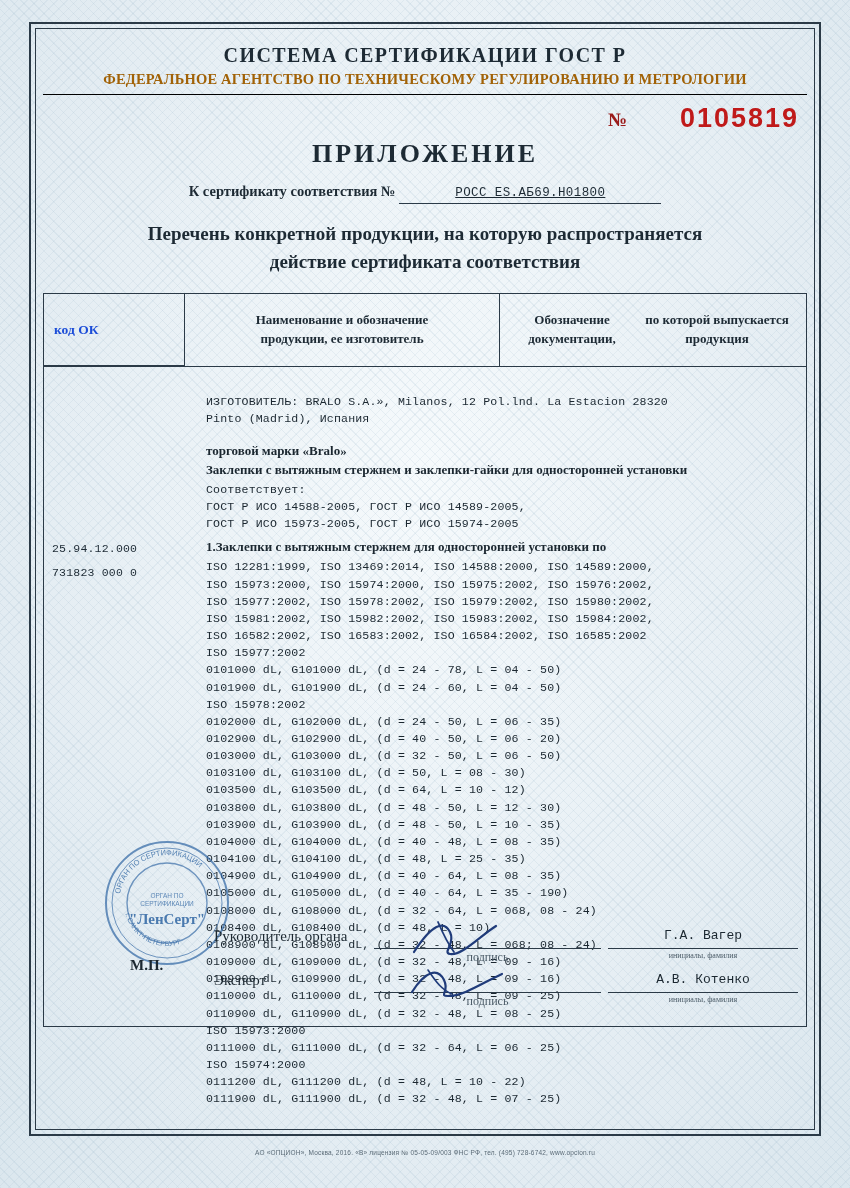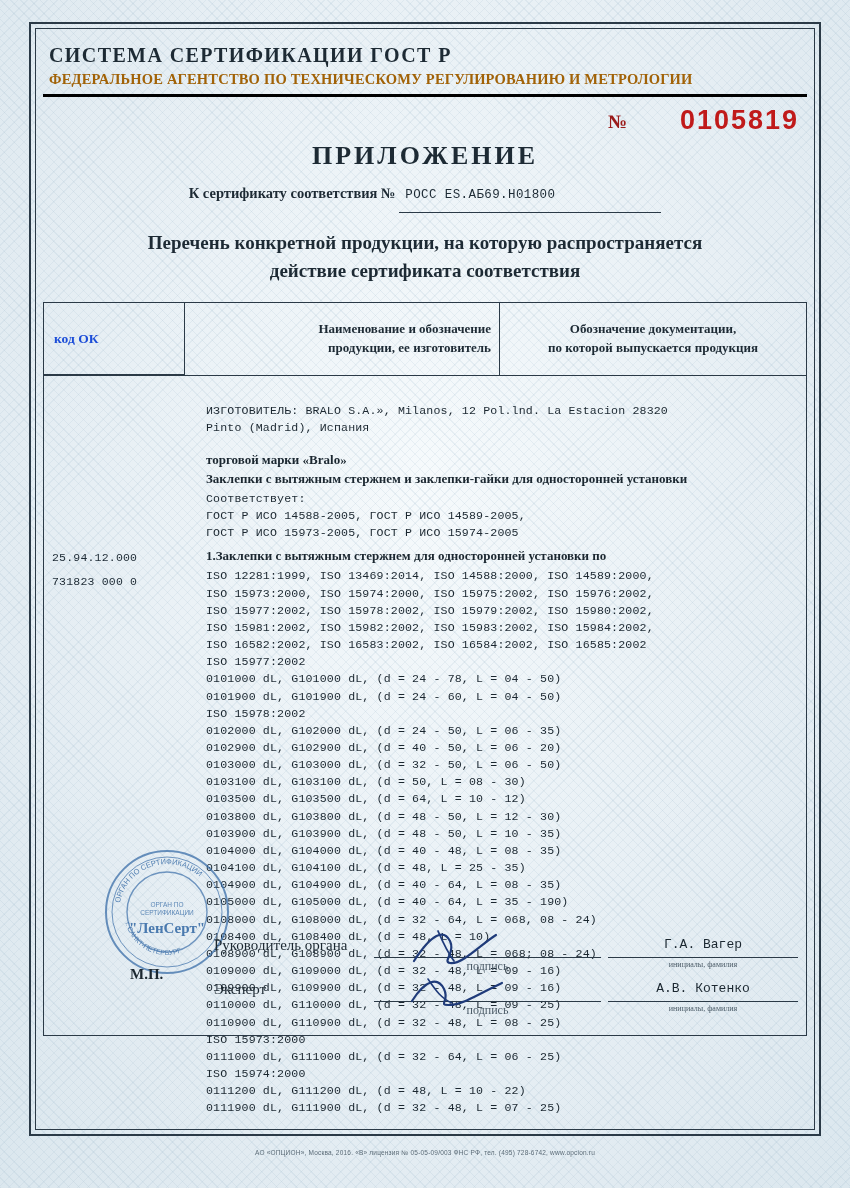--- a/index.html
+++ b/index.html
@@ -69,22 +69,23 @@
     position: absolute;
     left: 43px;
     top: 36px;
     width: 764px;
     height: 1086px;
     box-sizing: border-box;
   }
 
   
   .hdr-box {
-    border-bottom: 3px solid #000000;
+    border-bottom: 1px solid #000000;
     padding: 8px 6px 6px 6px;
+    text-align: center;
   }
   .hdr-line1 {
     font-size: 20px;
     font-weight: bold;
     letter-spacing: 1.4px;
     color: #1d2a34;
     margin-bottom: 4px;
   }
   .hdr-line2 {
     font-size: 14.5px;
@@ -129,25 +130,26 @@
     margin-top: 14px;
     text-align: center;
     font-size: 14.5px;
     color: #1d2a34;
   }
   .cert-row .lbl { font-weight: bold; }
   .cert-field {
     display: inline-block;
     min-width: 250px;
     border-bottom: 1px solid #2b3a47;
-    text-align: left;
+    text-align: center;
     font-family: "Liberation Mono", monospace;
     font-size: 12.5px;
-    padding: 0 6px 10px 6px;
+    padding: 0 6px 3px 6px;
     letter-spacing: 0.4px;
+    text-decoration: underline;
   }
 
   .subtitle {
     margin-top: 16px;
     text-align: center;
     font-size: 19px;
     font-weight: bold;
     line-height: 1.45;
     color: #1d2a34;
   }
@@ -177,33 +179,33 @@
     color: #1d4ed8;
   }
   .col-code .cell:first-child {
     border-bottom: 1px solid #2b3a47;
   }
   .col-name {
     flex: 1;
     border-right: 1px solid #2b3a47;
     display: flex;
     flex-direction: column;
-    align-items: flex-end;
+    align-items: center;
     justify-content: center;
     text-align: center;
     font-size: 13px;
     font-weight: bold;
     color: #1d2a34;
     line-height: 1.45;
     padding: 0 8px;
   }
   .col-doc {
     width: 290px;
     display: flex;
-    flex-direction: column;
+    flex-direction: row;
     align-items: center;
     justify-content: center;
     text-align: center;
     font-size: 13px;
     font-weight: bold;
     color: #1d2a34;
     line-height: 1.45;
     padding: 3px 8px;
   }
 

